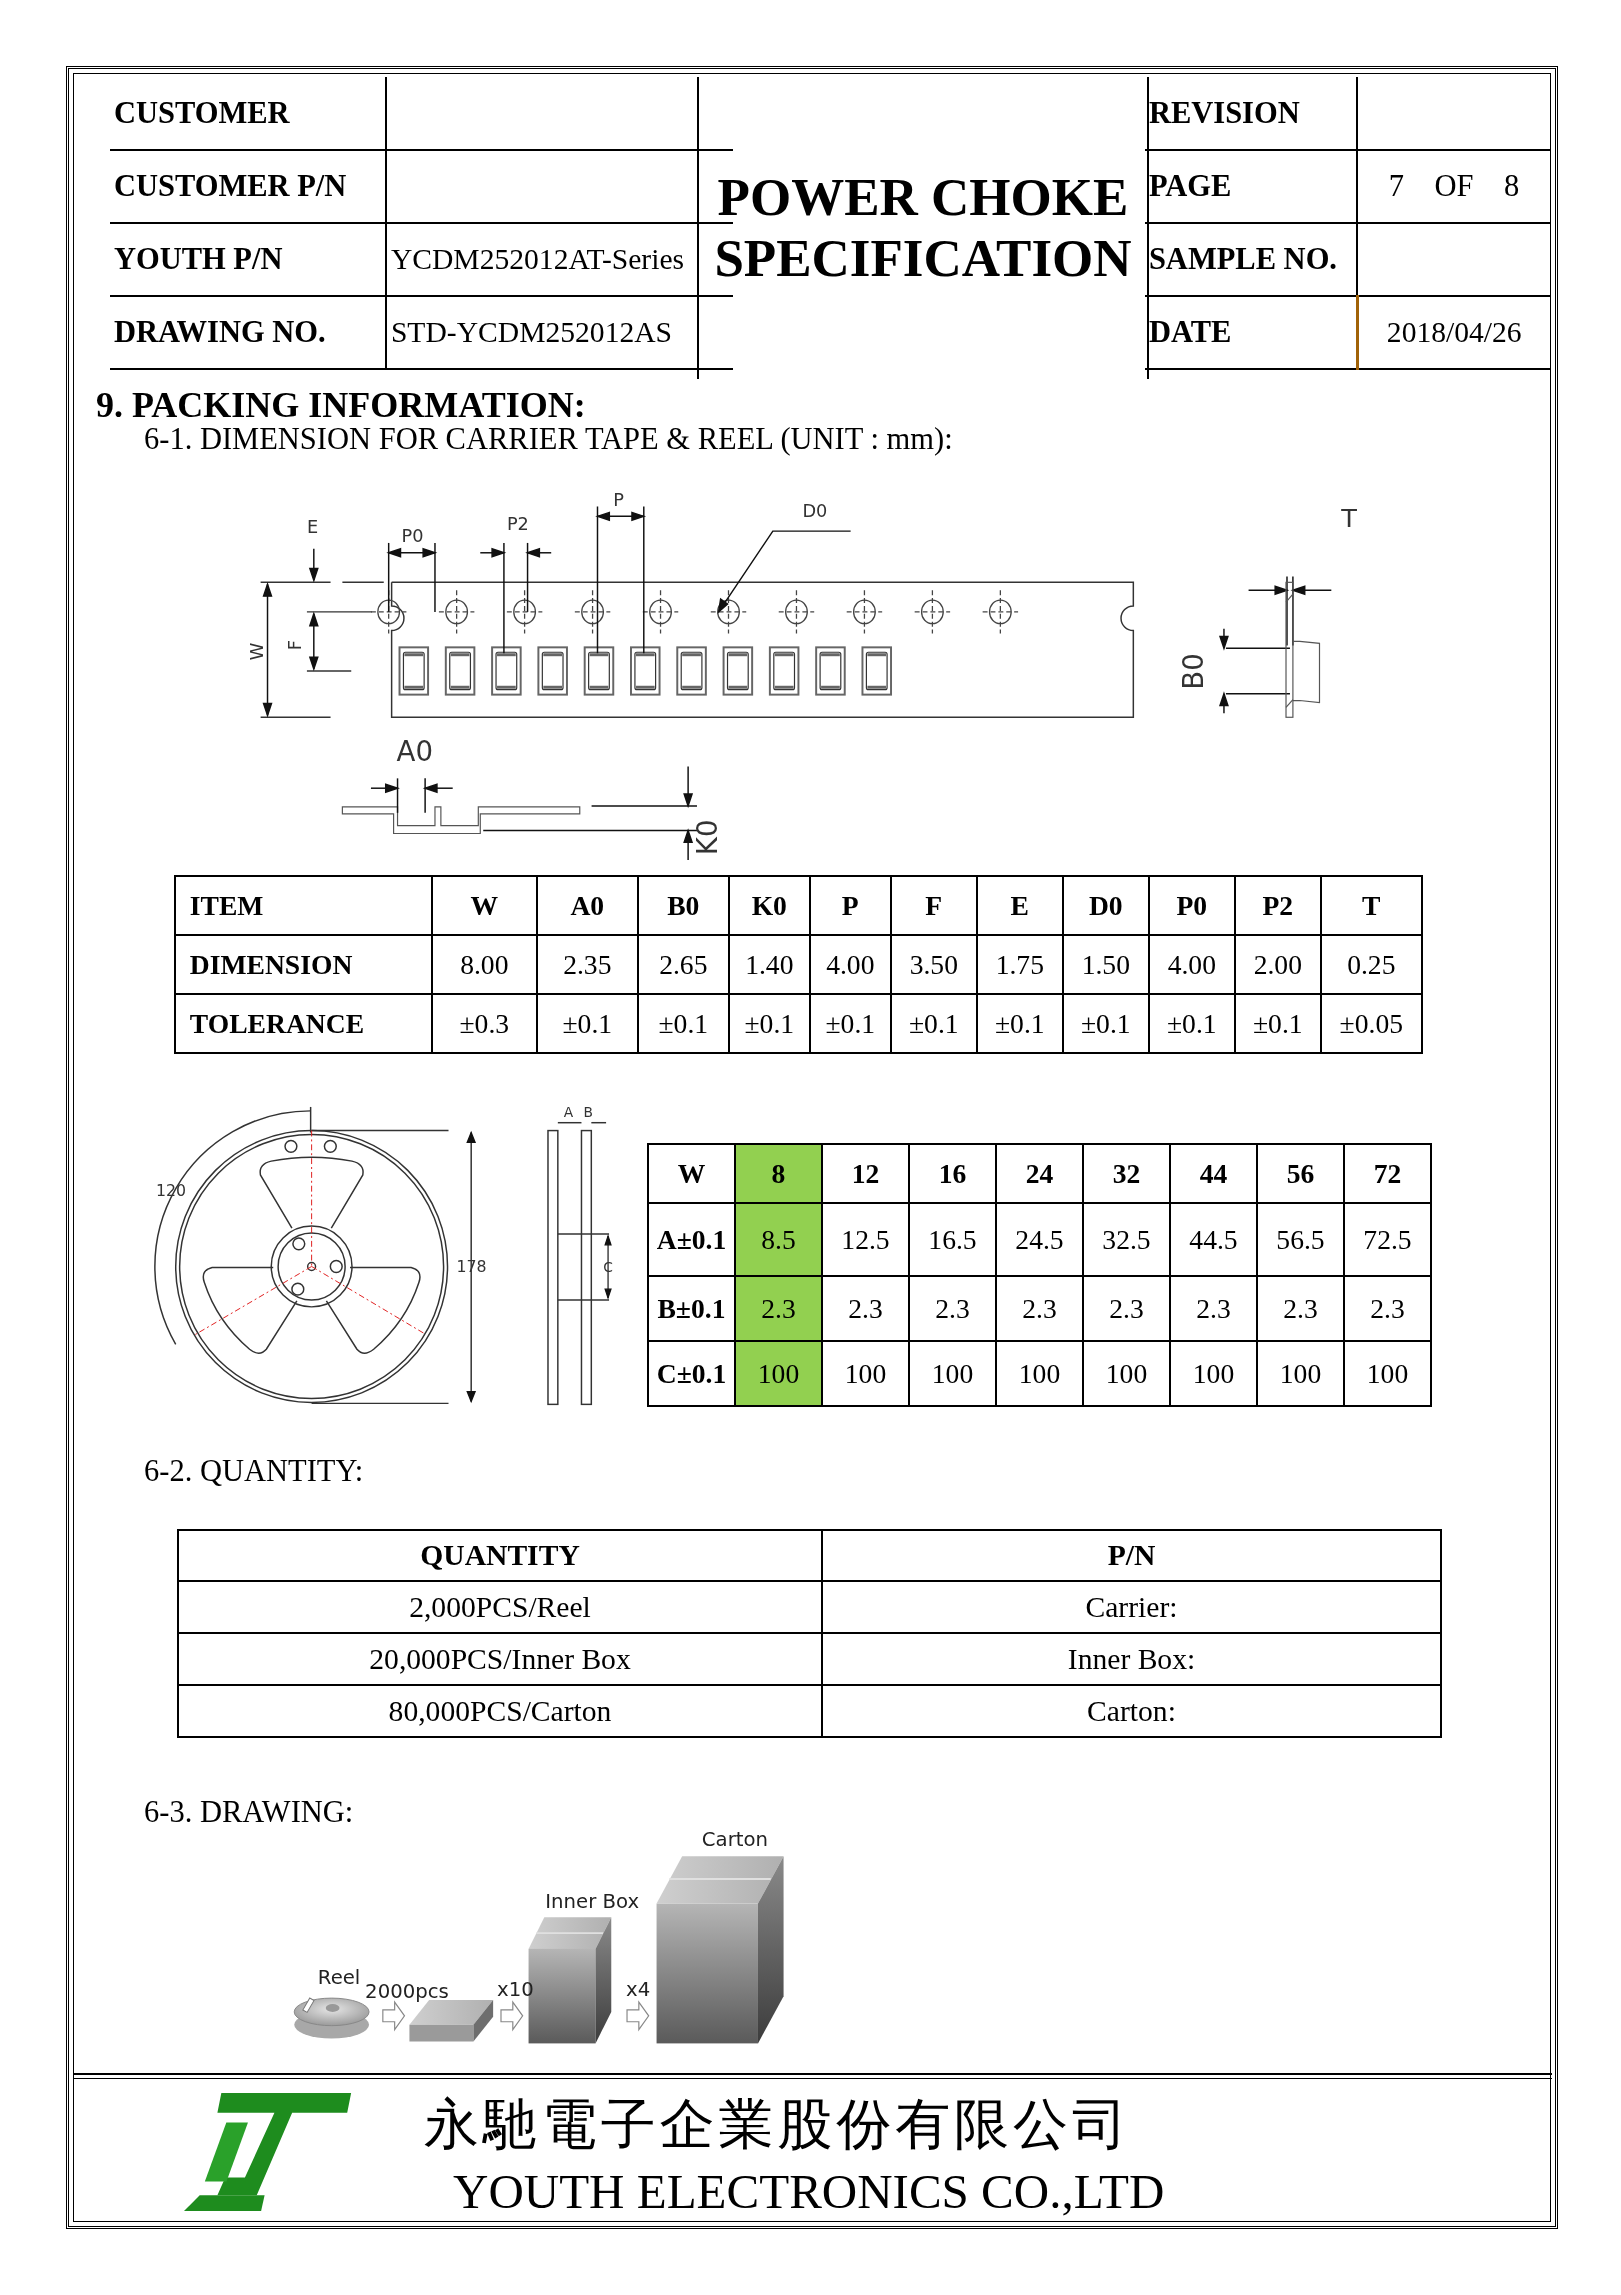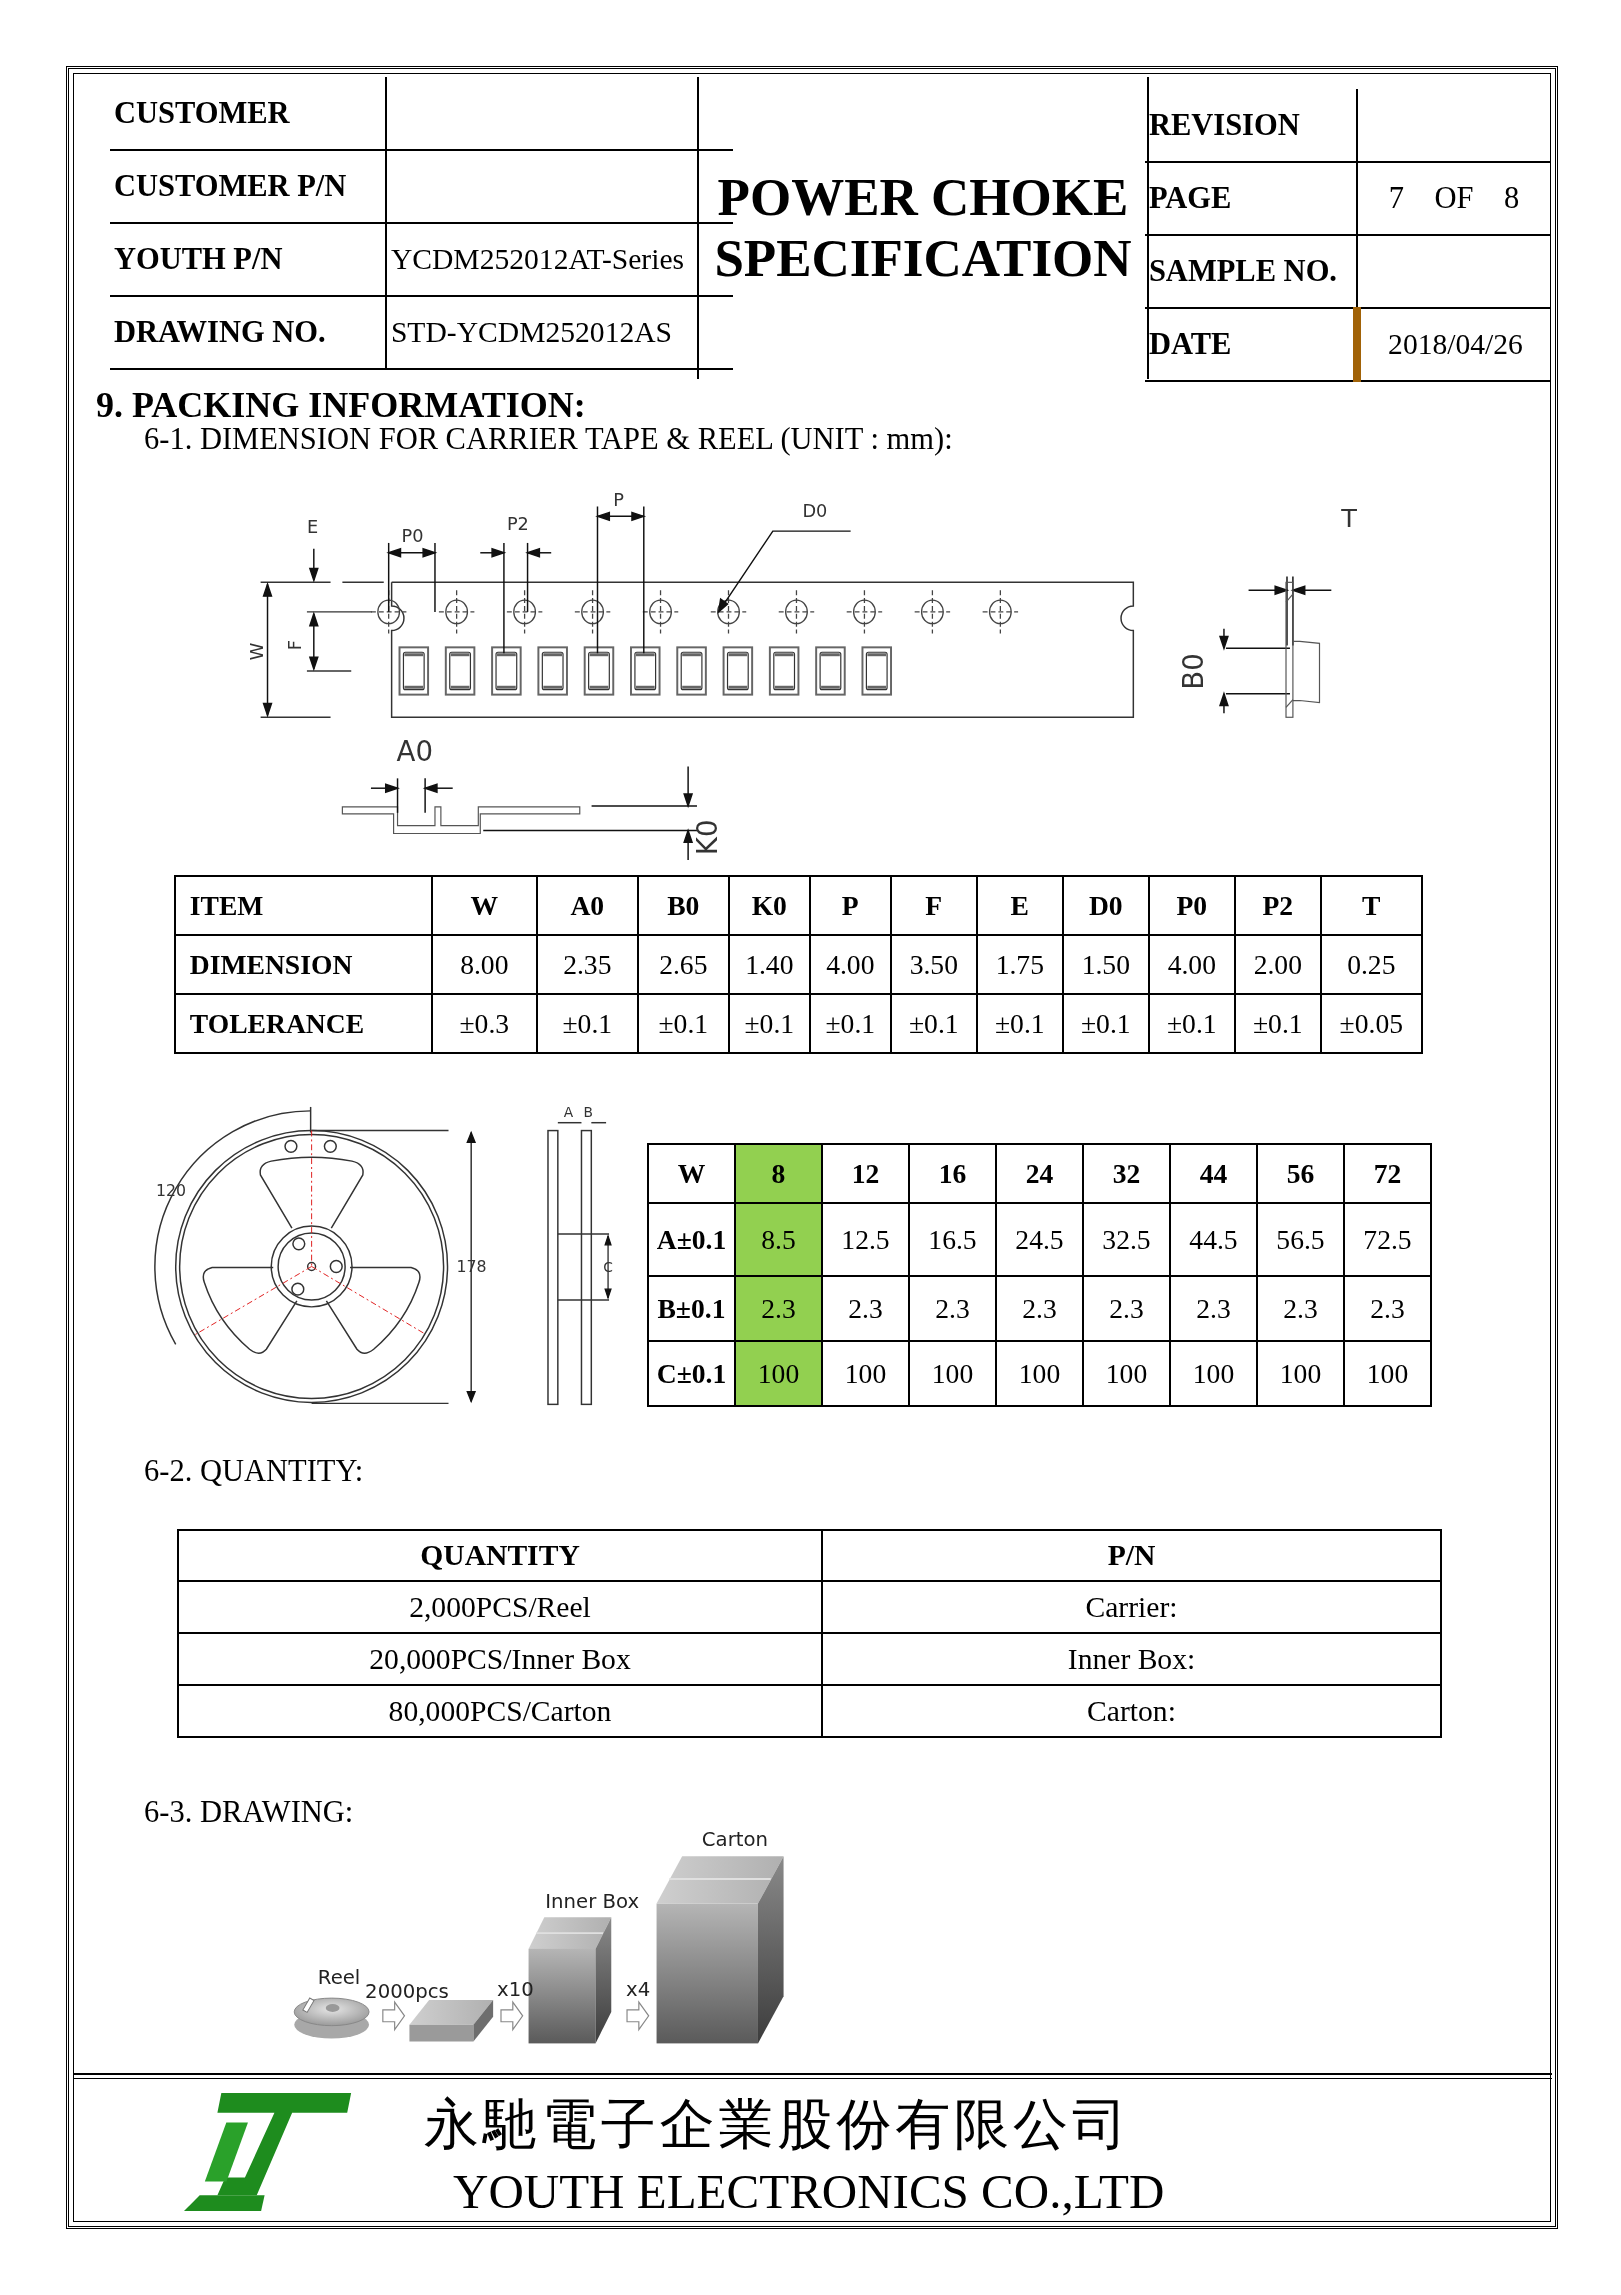--- a/index.html
+++ b/index.html
@@ -46,39 +46,39 @@
     <tr>
           <td class="lbl">DRAWING NO.</td>
           <td style="border-left:2px solid #000;font-size:29.6px">STD-YCDM252012AS</td>
         </tr>
   </tbody>
     </table>
   <div class="title-cell">
     <div>POWER CHOKE</div>
     <div>SPECIFICATION</div>
   </div>
-  <table style="left:1071px;top:12px;">
+  <table style="left:1071px;top:0;">
     <tbody>
         <tr>
           <td class="lbl" style="width:212px">REVISION</td>
           <td style="width:193px;border-left:2px solid #000"></td>
         </tr>
     <tr>
           <td class="lbl">PAGE</td>
       <td style="border-left:2px solid #000;text-align:center;word-spacing:0">
         <span>7</span>&nbsp;&nbsp;&nbsp;&nbsp;<span>OF</span>&nbsp;&nbsp;&nbsp;&nbsp;<span>8</span>
       </td>
         </tr>
     <tr>
           <td class="lbl">SAMPLE NO.</td>
           <td style="border-left:2px solid #000"></td>
         </tr>
     <tr>
           <td class="lbl">DATE</td>
-          <td style="border-left:8px solid #a16207;text-align:center;font-size:29.6px">2018/04/26</td>
+          <td style="border-left:3px solid #a16207;text-align:center;font-size:29.6px">2018/04/26</td>
         </tr>
   </tbody>
     </table>
 </div>
 
 <div class="abs sec-h" style="left:96px;top:384px;">9.  PACKING INFORMATION:</div>
 <div class="abs sub-h" style="left:144px;top:422px;">6-1. DIMENSION FOR CARRIER TAPE &amp; REEL (UNIT : mm):</div>
 
 <svg class="abs" style="left:236px;top:473px;" width="1182" height="394" viewBox="0 0 1200 400">
   <g stroke="#333" fill="none" stroke-width="1.5">

